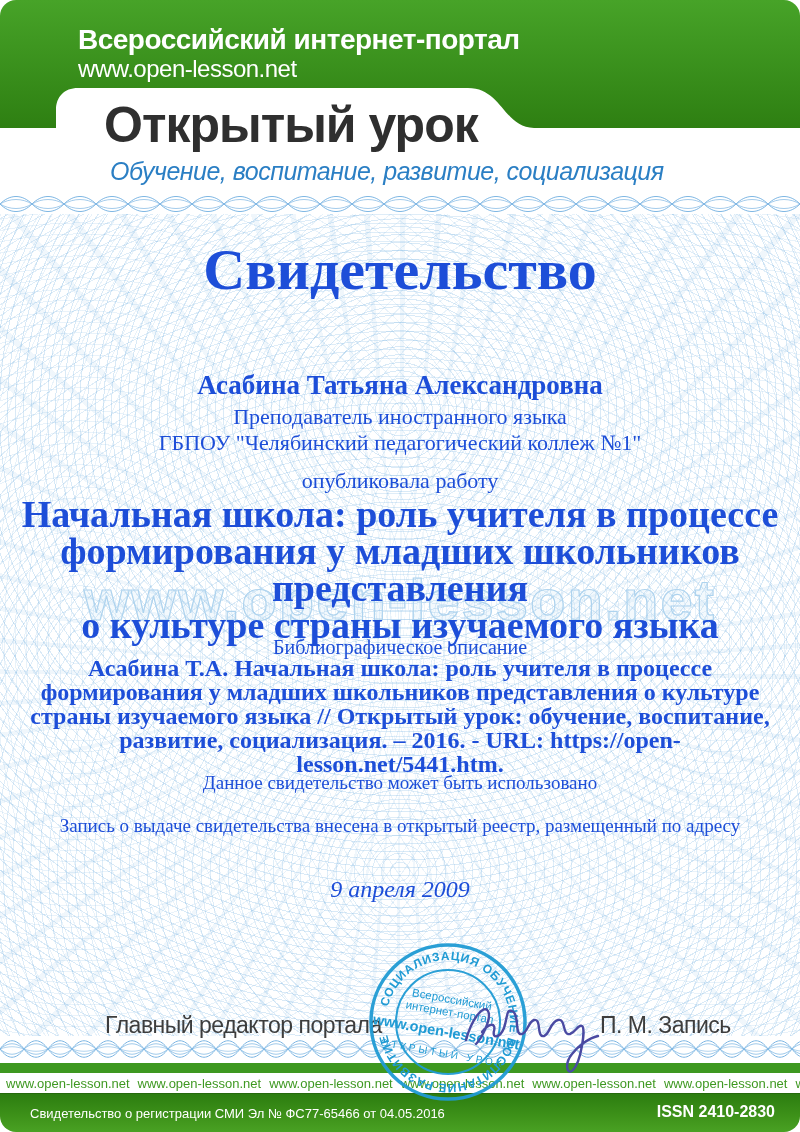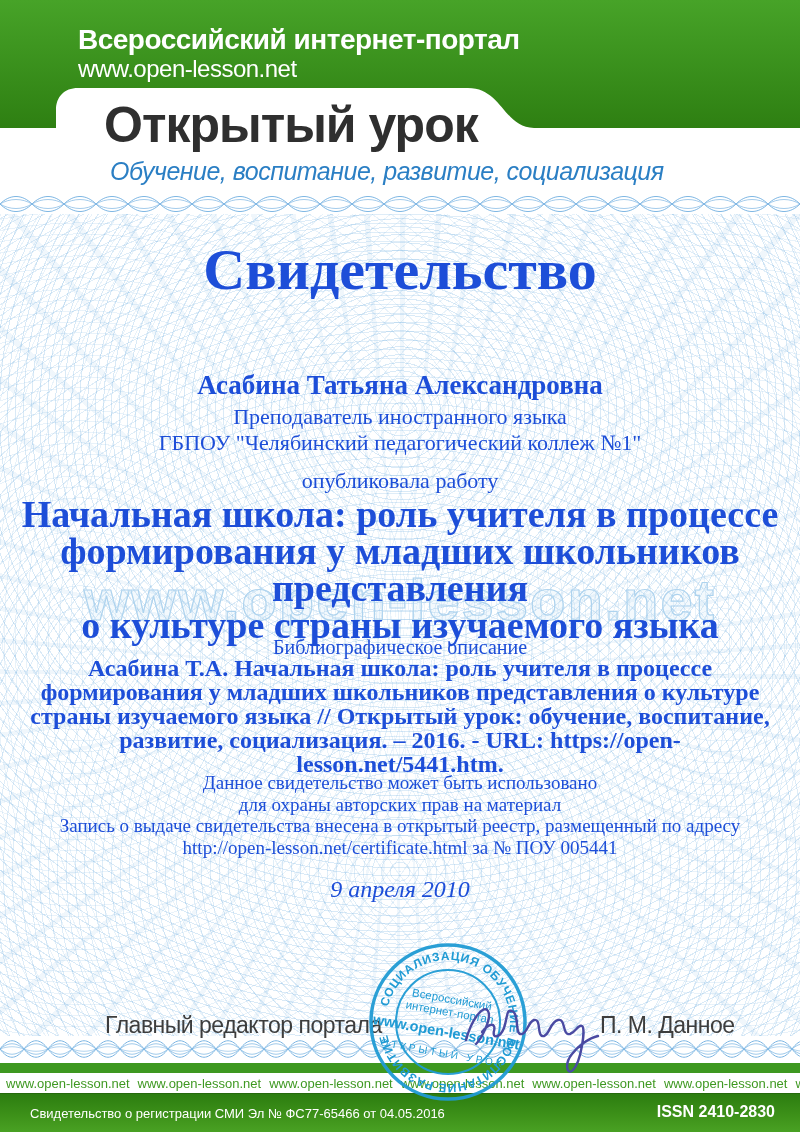--- a/index.html
+++ b/index.html
@@ -1,18 +1,18 @@
 <!DOCTYPE html>
 <html><head>
 <meta charset="utf-8">
 <style>
   html,body{margin:0;padding:0;}
   .page{
     position:relative; width:800px; height:1132px; background:#ffffff;
-    font-family:"Liberation Sans", sans-serif; overflow:hidden;
+    font-family:"Liberation Sans", sans-serif; overflow:hidden;border-radius:16px;
   }
   .abs{position:absolute;}
   
   .hdr-svg{position:absolute; top:0; left:0; z-index:2;}
   .hdr-portal{position:absolute; left:78px; top:24px; z-index:3;
     color:#ffffff; font-size:28px; font-weight:bold; letter-spacing:-0.5px;}
   .hdr-url{position:absolute; left:78px; top:55px; z-index:3;
     color:#ffffff; font-size:24px; letter-spacing:-0.5px;}
   .hdr-brand{position:absolute; left:104px; top:96px; z-index:3;
     color:#2f2f2f; font-size:50px; font-weight:bold; letter-spacing:-1px;}
@@ -116,42 +116,40 @@
   <div class="abs ctr serif org">ГБПОУ "Челябинский педагогический коллеж №1"</div>
   <div class="abs ctr serif action">опубликовала работу</div>
   <div class="abs ctr serif work">
     <div>Начальная школа: роль учителя в процессе</div>
     <div>формирования у младших школьников представления</div>
     <div>о культуре страны изучаемого языка</div>
   </div>
   <div class="abs ctr serif bib-label">Библиографическое описание</div>
   <div class="abs serif bib">Асабина Т.А. Начальная школа: роль учителя в процессе формирования у младших школьников представления о культуре страны изучаемого языка // Открытый урок: обучение, воспитание, развитие, социализация. – 2016. - URL: https://open-lesson.net/5441.htm.</div>
   <div class="abs ctr serif usage1">Данное свидетельство может быть использовано</div>
-  <div class="abs ctr serif usage2">для охраны авторских прав на материал</div>
   <div class="abs ctr serif reg1">Запись о выдаче свидетельства внесена в открытый реестр, размещенный по адресу</div>
-  <div class="abs ctr serif reg2">http://open-lesson.net/certificate.html за № ПОУ 005441</div>
-  <div class="abs ctr serif cert-date">9 апреля 2010</div>
+  <div class="abs ctr serif cert-date">9 апреля 2009</div>
 
   <svg class="wave-bottom" width="800" height="26">
     <defs>
       <pattern id="wv2" width="48" height="26" patternUnits="userSpaceOnUse">
         <g fill="none" stroke="#7db6e3" stroke-width="1">
           <path d="M0,13 C8,2 16,2 24,13 C32,24 40,24 48,13"></path>
           <path d="M0,13 C8,24 16,24 24,13 C32,2 40,2 48,13"></path>
           <path d="M0,13 C8,6 16,6 24,13 C32,20 40,20 48,13" opacity="0.75"></path>
           <path d="M0,13 C8,20 16,20 24,13 C32,6 40,6 48,13" opacity="0.75"></path>
           <path d="M0,13 C8,10 16,10 24,13 C32,16 40,16 48,13" opacity="0.6"></path>
         </g>
       </pattern>
     </defs>
     <rect width="800" height="26" fill="url(#wv2)"></rect>
   </svg>
 
   <div class="abs editor-label">Главный редактор портала</div>
-  <div class="abs editor-name">П. М. Данное</div>
+  <div class="abs editor-name">П. М. Запись</div>
 
   <svg class="stamp" width="162" height="162" viewBox="0 0 162 162">
     <g fill="none" stroke="#209bd4" opacity="0.95">
       <circle cx="81" cy="81" r="77" stroke-width="3.5"></circle>
       <circle cx="81" cy="81" r="52" stroke-width="2"></circle>
     </g>
     <defs>
       <path id="ringpath" d="M 19 81 A 62 62 0 1 1 143 81 A 62 62 0 1 1 19 81"></path>
     </defs>
     <g transform="rotate(14 81 81)" fill="#209bd4">

